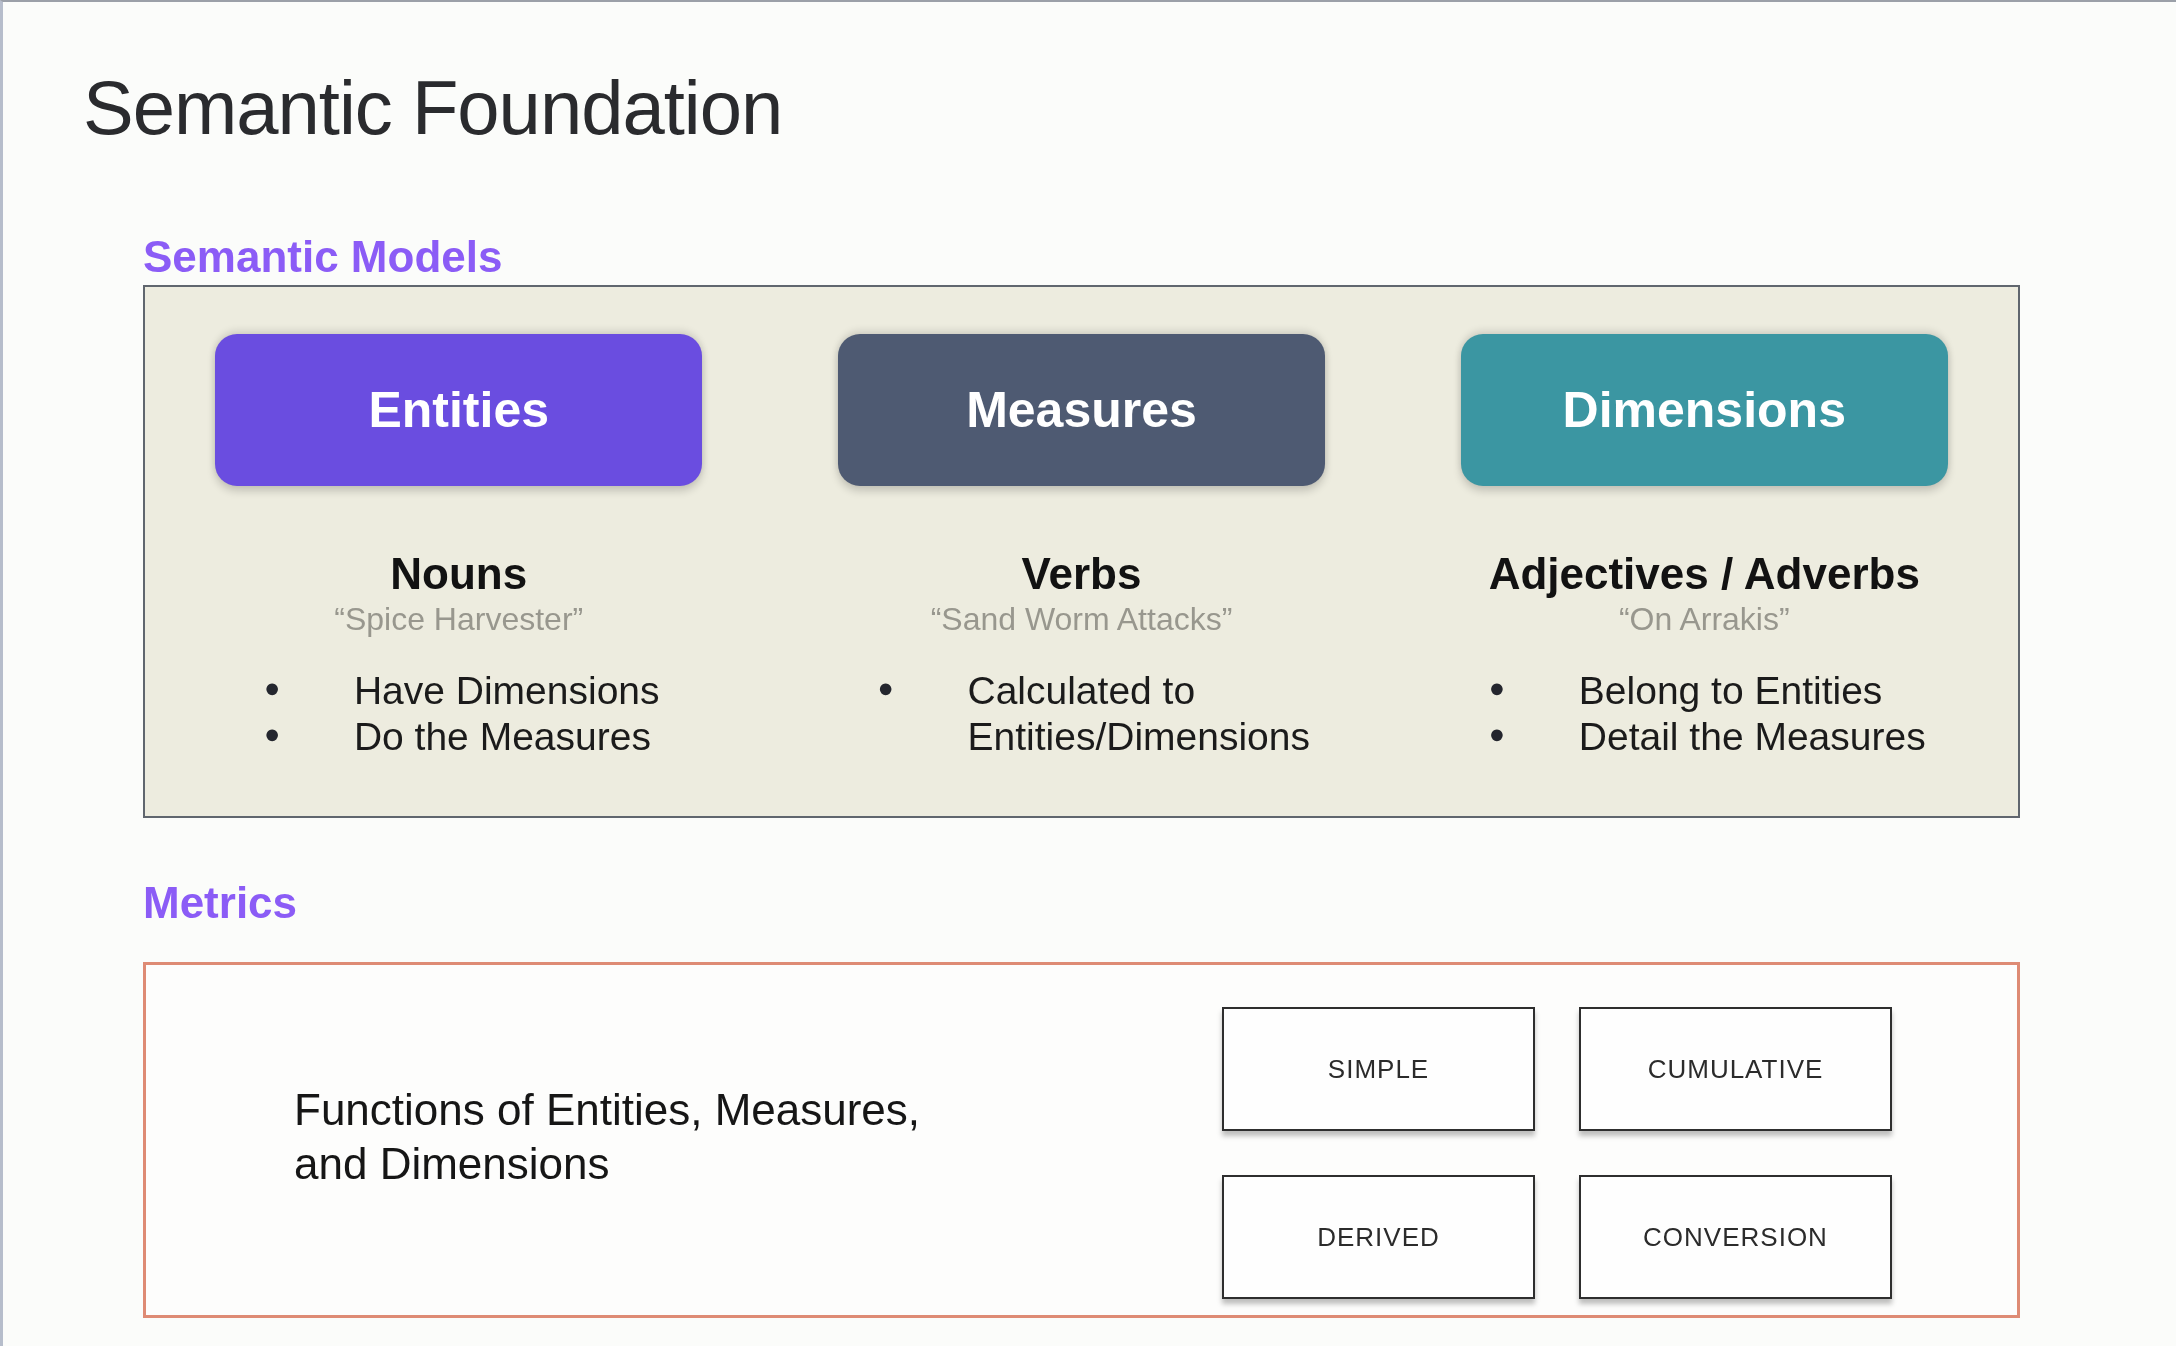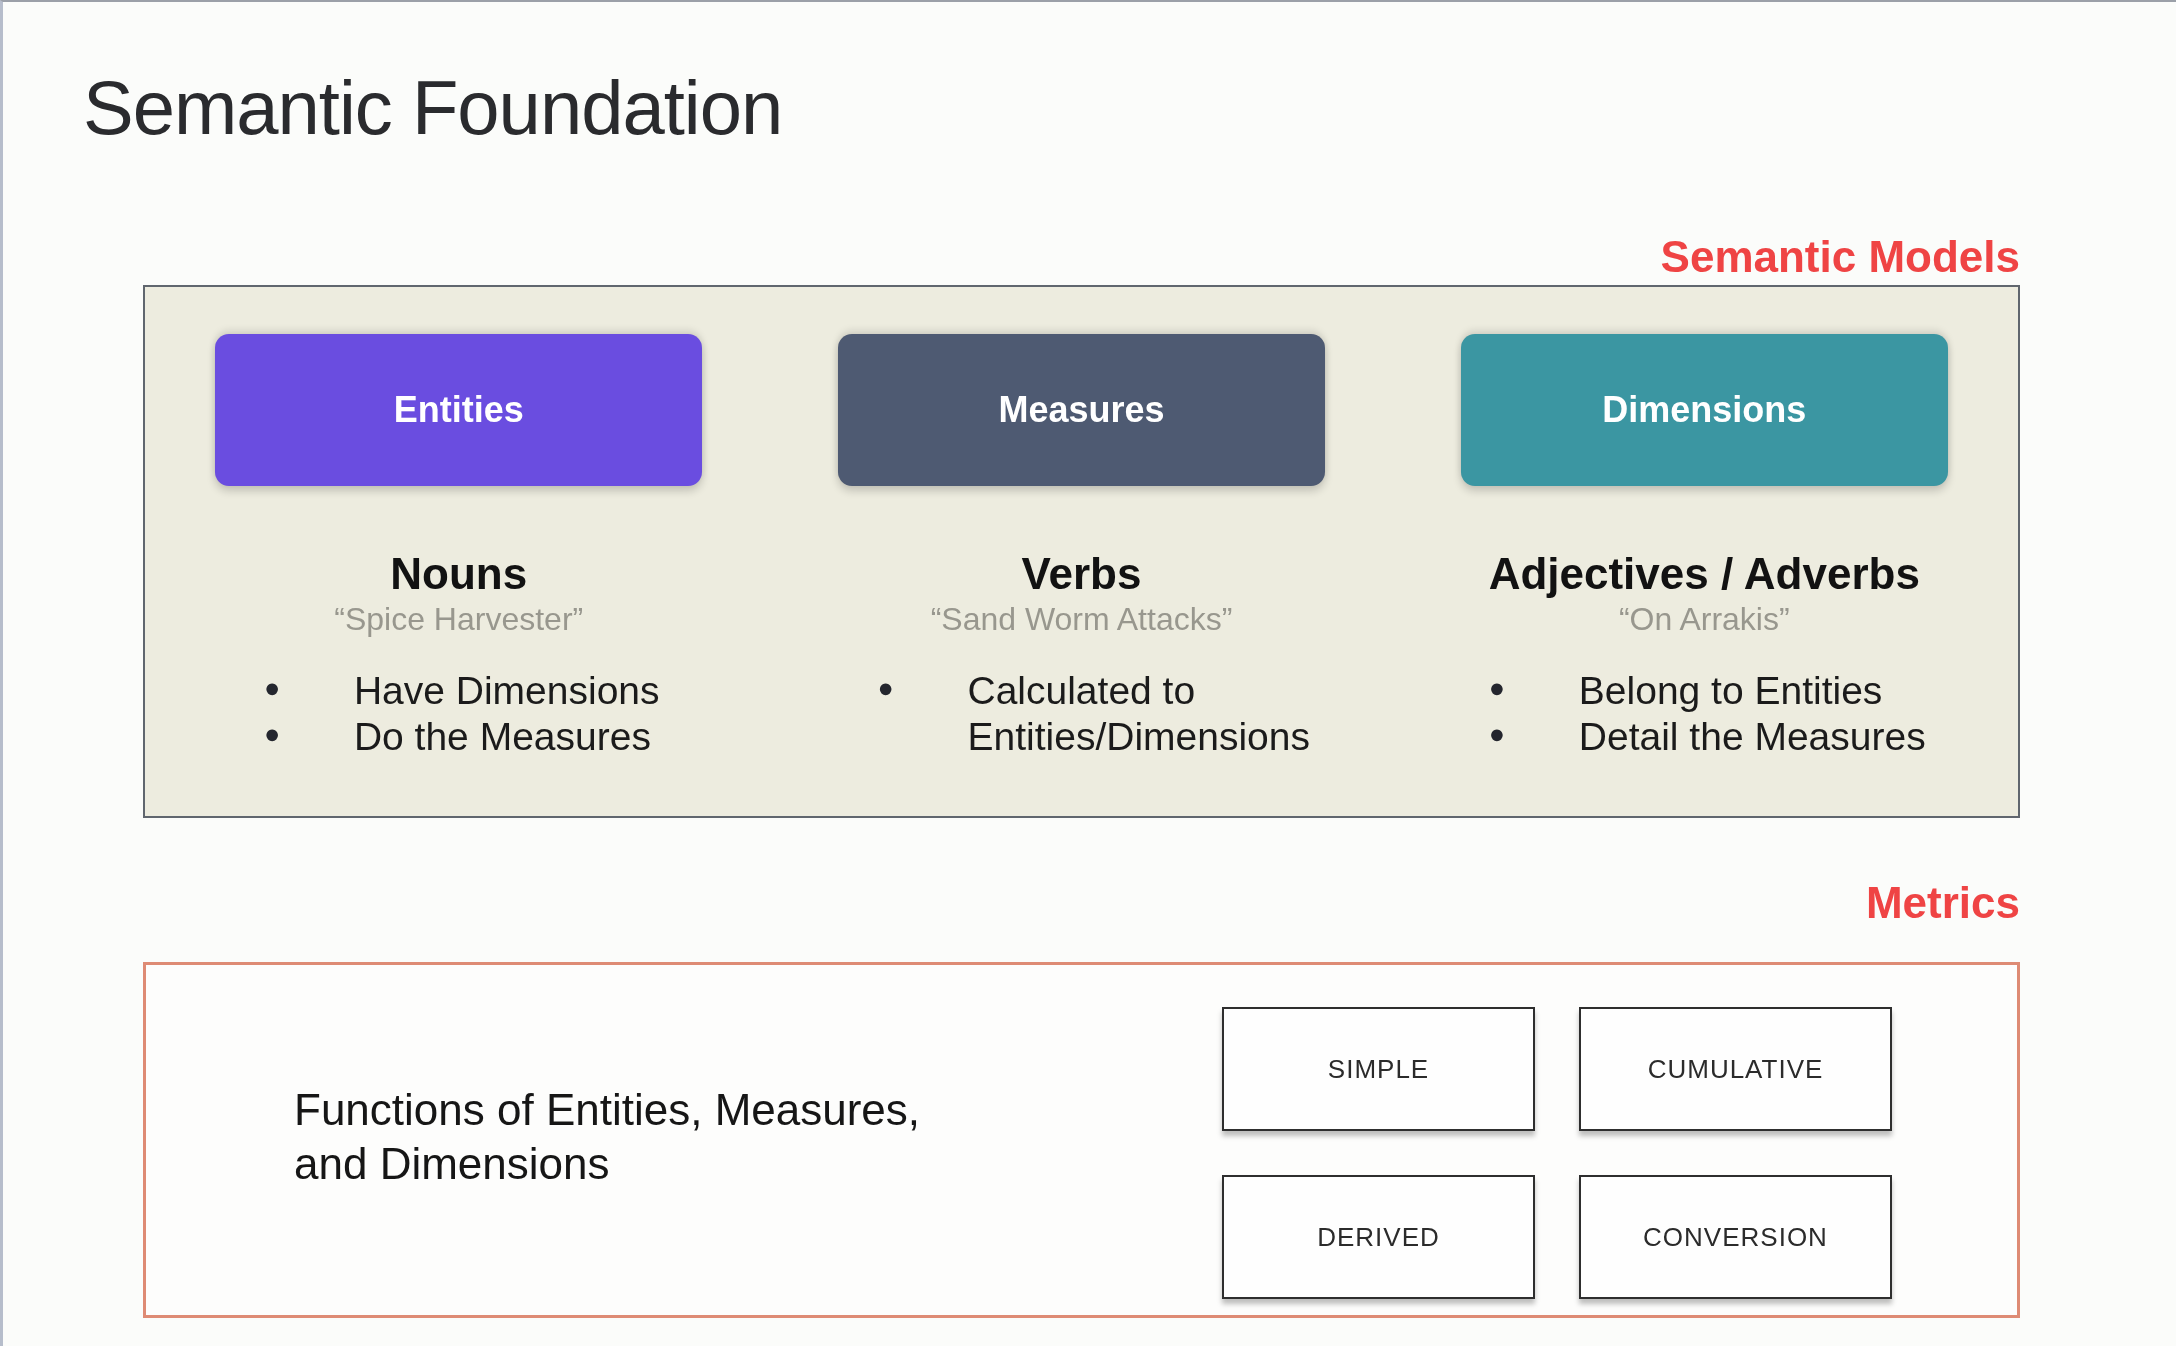--- a/index.html
+++ b/index.html
@@ -9,36 +9,36 @@
     border-left:3px solid #b6bdcb;border-top:2px solid #9ba0a8;
     box-sizing:border-box;
     font-family:"Liberation Sans", sans-serif;
     color:#1f1f1f;
   }
   .page-title{
     position:absolute;left:80px;top:62px;margin:0;
     font-size:76px;font-weight:400;letter-spacing:-1px;color:#2a2b2e;
   }
   .section-heading{
-    position:absolute;left:140px;width:1877px;text-align:right;
-    font-size:44px;font-weight:700;color:#ef4444;
+    position:absolute;left:140px;width:1877px;text-align:left;
+    font-size:44px;font-weight:700;color:#8b5cf6;
   }
   .sm-heading{top:230px;}
   .metrics-heading{top:876px;}
   .sm-panel{
     position:absolute;left:140px;top:283px;width:1877px;height:533px;
     box-sizing:border-box;background:#edecdf;border:2px solid #60666e;
     display:flex;justify-content:space-evenly;align-items:flex-start;
     padding-top:47px;
   }
   .sm-col{flex:0 0 33%;display:flex;flex-direction:column;align-items:center;}
   .pill{
-    width:487px;height:152px;border-radius:14px;
+    width:487px;height:152px;border-radius:22px;
     display:flex;align-items:center;justify-content:center;
-    color:#ffffff;font-size:36px;font-weight:700;
+    color:#ffffff;font-size:50px;font-weight:700;
     box-shadow:0 -4px 7px rgba(0,0,0,0.10),0 5px 9px rgba(0,0,0,0.18);
   }
   .word-type{margin-top:64px;font-size:44px;font-weight:700;line-height:1.1;color:#121212;text-align:center;}
   .example{margin-top:4px;font-size:32px;line-height:1.1;color:#98978e;text-align:center;}
   ul.bullets{
     list-style:none;margin:30px auto 0;padding:0;
     font-size:39px;line-height:1.2;color:#1b1b1b;width:max-content;
   }
   ul.bullets li{position:relative;padding-left:96px;}
   ul.bullets li::before{

